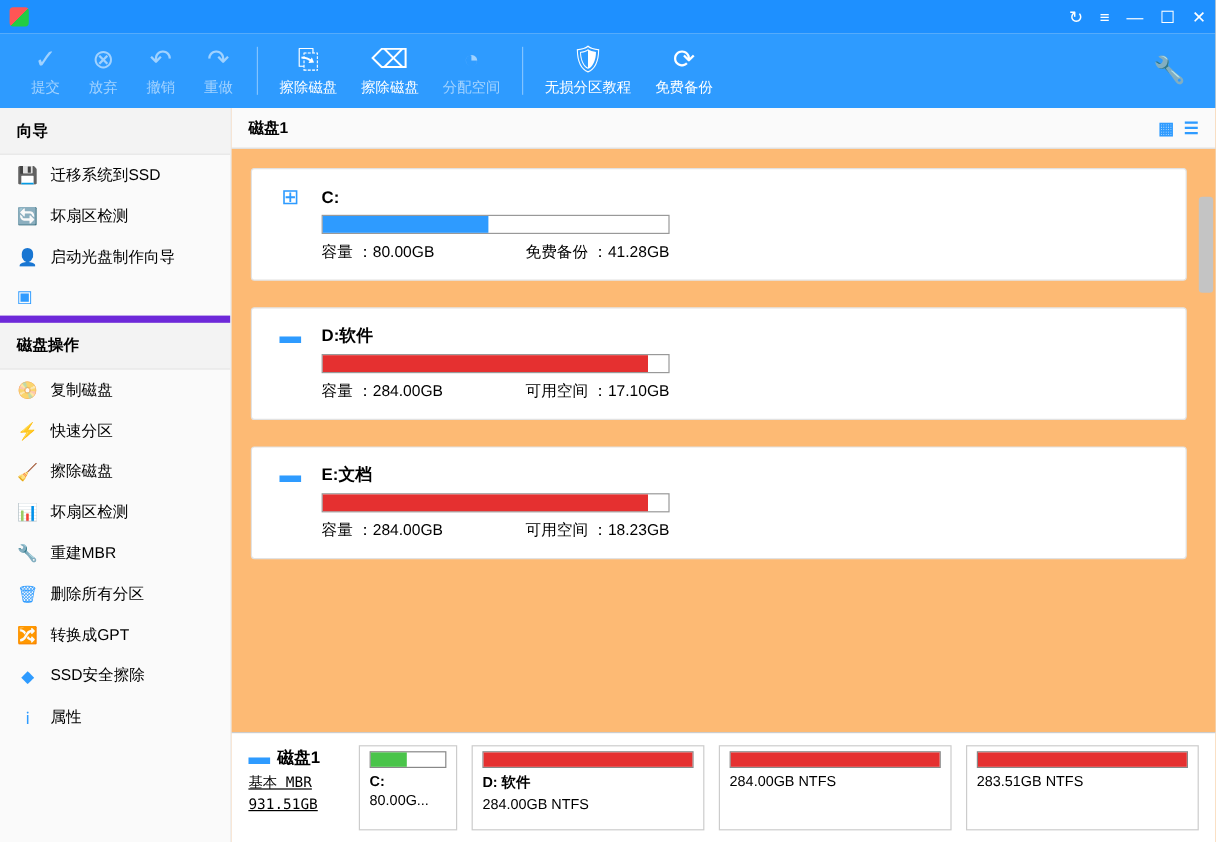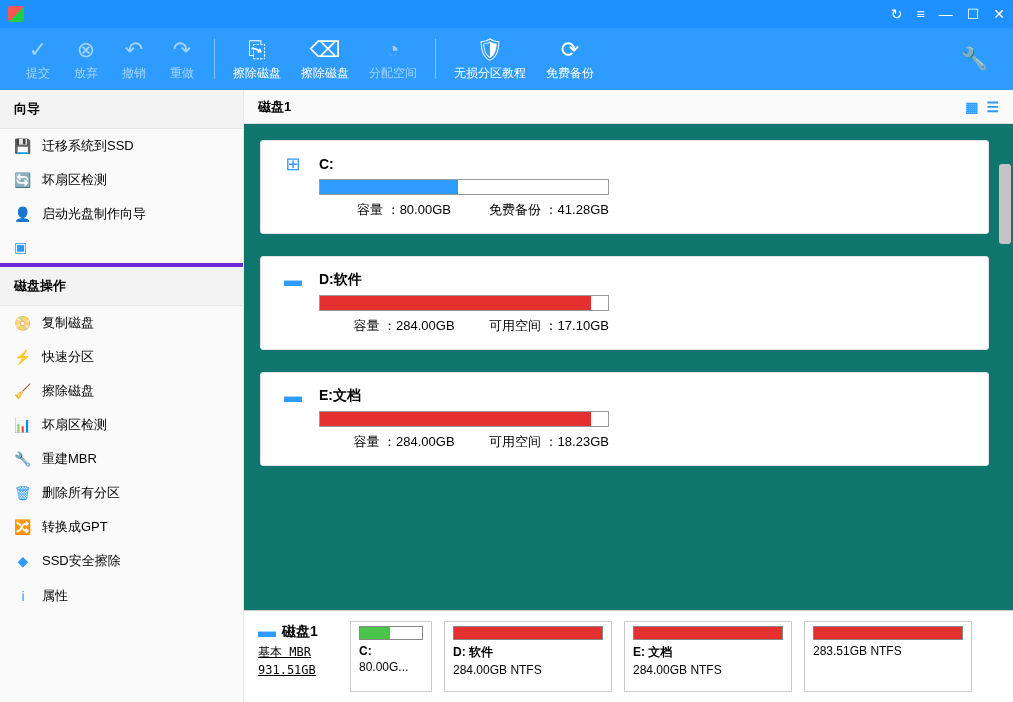--- a/index.html
+++ b/index.html
@@ -15,50 +15,50 @@
 .toolbar-btn { display: flex; flex-direction: column; align-items: center; justify-content: center; min-width: 48px; padding: 0 10px; height: 62px; color: #fff; font-size: 12px; cursor: pointer; }
 .toolbar-btn.disabled { color: rgba(255,255,255,0.55); }
 .toolbar-btn .ico { font-size: 22px; line-height: 26px; }
 .toolbar-btn .lbl { font-size: 12px; margin-top: 2px; }
 .toolbar-sep { width: 1px; height: 40px; background: rgba(255,255,255,0.4); margin: 0 8px; }
 .toolbar .spacer { flex: 1; }
 
 .main { display: flex; height: calc(702px - 28px - 62px); border-radius: 19px; }
 
 .sidebar { width: 244px; background: #fafafa; border-right: 1px solid #e6e6e6; overflow-y: auto; }
-.side-header { padding: 10px 14px; font-size: 13px; font-weight: bold; background: #f3f3f3; border-bottom: 1px solid #e6e6e6; border-top: 4px solid #6d28d9; }
+.side-header { padding: 10px 14px; font-size: 13px; font-weight: bold; background: #f3f3f3; border-bottom: 1px solid #e6e6e6; border-top: 6px solid #6d28d9; }
 .side-header:first-child { border-top: none; }
 .side-item { display: flex; align-items: center; padding: 8px 14px; font-size: 13px; cursor: pointer; }
 .side-item .sico { width: 18px; text-align: center; margin-right: 10px; color: #2e9bff; font-size: 14px; }
 .side-expand { padding: 8px 14px; color: #2e9bff; font-size: 14px; cursor: pointer; }
 
-.content { flex: 1; display: flex; flex-direction: column; background: #0f766e; }
+.content { flex: 1; display: flex; flex-direction: column; background: #fdba74; }
 .content-header { height: 34px; background: #fafafa; display: flex; align-items: center; padding: 0 14px; font-size: 13px; font-weight: bold; border-bottom: 1px solid #ddd; }
 .content-header .view-icons { margin-left: auto; display: flex; gap: 8px; color: #2e9bff; font-size: 14px; }
 .content-body { flex: 1; overflow-y: auto; padding: 16px 24px 16px 16px; position: relative; }
 
 .part-card { background: #fff; border: 1px solid #e2e2e2; border-radius: 3px; padding: 14px 20px; margin-bottom: 22px; }
 .part-card .row1 { display: flex; align-items: center; margin-bottom: 6px; }
 .part-card .disk-ico { width: 24px; height: 18px; margin-right: 14px; display: flex; align-items: center; justify-content: center; color: #2e9bff; font-size: 18px; }
 .part-card .pname { font-size: 14px; font-weight: bold; }
 .part-card .bar { height: 16px; border: 1px solid #999; margin-left: 38px; width: 290px; background: #fff; position: relative; }
 .part-card .bar .fill { height: 100%; }
 .part-card .bar .fill.blue { background: #2e9bff; }
 .part-card .bar .fill.red { background: #e53030; }
 .part-card .stats { margin-left: 38px; margin-top: 6px; font-size: 13px; font-family: monospace; display: flex; }
-.part-card .stats .cap { width: 170px; text-align: center; }
+.part-card .stats .cap { width: 170px; }
 
 .bottom-strip { height: 92px; background: #fff; border-top: 1px solid #ccc; display: flex; padding: 10px 14px; gap: 12px; overflow-x: auto; }
 .disk-summary { display: flex; flex-direction: column; width: 80px; font-size: 12px; }
 .disk-summary .dline { display: flex; align-items: center; gap: 6px; }
 .disk-summary .dico { color: #2e9bff; font-size: 18px; }
 .disk-summary .dname { font-weight: bold; font-size: 14px; }
 .disk-summary .dsub { font-size: 12px; margin-top: 2px; font-family: monospace; text-decoration: underline; }
 
-.strip-part { border: 1px solid #ccc; padding: 4px 8px; display: flex; flex-direction: column; font-size: 12px; font-family: monospace; width: 168px; }
+.strip-part { border: 1px solid #ccc; padding: 4px 8px; display: flex; flex-direction: column; font-size: 12px; font-family: monospace; width: 194px; }
 .strip-part.first { width: 82px; }
 .strip-part .sbar { height: 14px; border: 1px solid #888; background: #fff; margin-bottom: 4px; }
 .strip-part .sbar .sfill { height: 100%; }
 .strip-part .sbar .sfill.g { background: #4ac44a; }
 .strip-part .sbar .sfill.r { background: #e53030; }
 .strip-part .slabel { font-weight: bold; margin-bottom: 2px; }
 
 .scrollbar-fake { position: absolute; right: 2px; top: 40px; width: 12px; height: 80px; background: #c4c4c4; border-radius: 3px; }
 </style>
 </head>
@@ -254,21 +254,20 @@
     <div class="sbar">
               <div class="sfill r" style="width:100%"></div>
             </div>
     <div class="slabel">D: 软件</div>
     <div>284.00GB NTFS</div>
           </div>
           <div class="strip-part">
     <div class="sbar">
               <div class="sfill r" style="width:100%"></div>
             </div>
-    <div class="slabel">E: 文档</div>
     <div>284.00GB NTFS</div>
           </div>
           <div class="strip-part">
     <div class="sbar">
               <div class="sfill r" style="width:100%"></div>
             </div>
     <div>283.51GB NTFS</div>
           </div>
         </div>
     </div>

